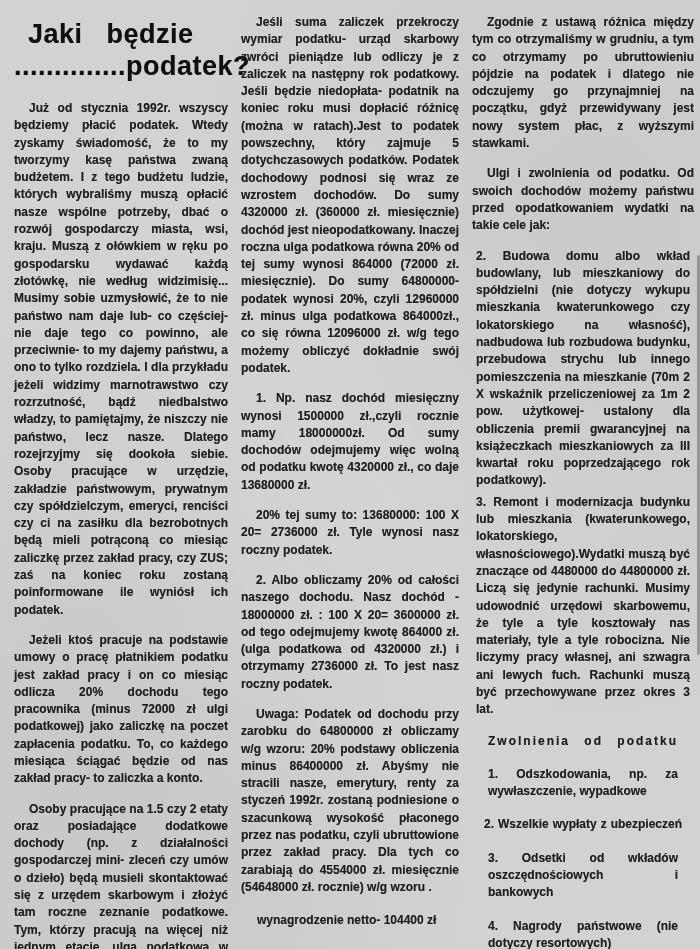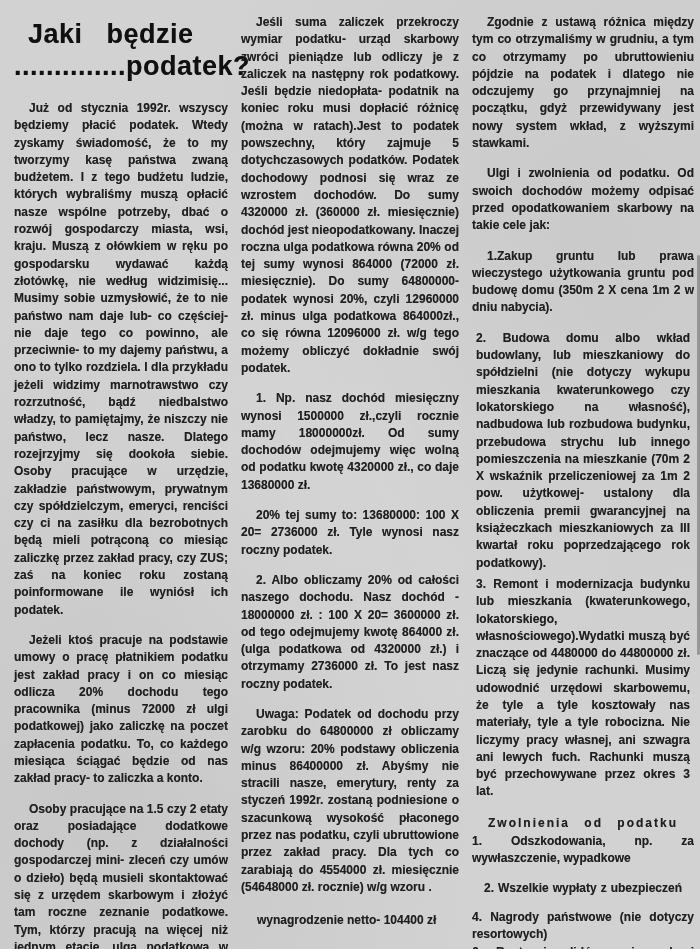--- a/index.html
+++ b/index.html
@@ -26,21 +26,21 @@
   .title .t1{padding-left:14px;word-spacing:16px;white-space:nowrap;}
   .title .t2{white-space:nowrap;}
   
   .blk{margin:0;font-weight:bold;}
   .p  {text-align:justify;text-indent:15px;margin:0 0 13px;}
   .pn {text-align:justify;margin:4px;}
   .f  {margin:16px 0 13px 16px;}
   .h  {font-weight:bold;letter-spacing:2px;text-align:justify;
        -moz-text-align-last:justify;text-align-last:justify;
        margin:14px 16px 1px;}
-  .li {text-align:justify;margin:0;}
+  .li {text-align:justify;margin:16px;}
   .lis{text-align:justify;-moz-text-align-last:justify;text-align-last:justify;margin:12px;}
 </style>
 </head>
 <body>
 
 <div class="page">
   <div class="film-edge"></div>
   <div class="cols">
     <div class="col col1">
       <div class="title">
@@ -60,27 +60,27 @@
           <div class="blk p">20% tej sumy to: 13680000: 100 X 20= 2736000 zł. Tyle wynosi nasz roczny podatek.</div>
           <div class="blk p">2. Albo obliczamy 20% od całości naszego dochodu. Nasz dochód - 18000000 zł. : 100 X 20= 3600000 zł. od tego odejmujemy kwotę 864000 zł. (ulga podatkowa od 4320000 zł.) i otrzymamy 2736000 zł. To jest nasz roczny podatek.</div>
           <div class="blk p">Uwaga: Podatek od dochodu przy zarobku do 64800000 zł obliczamy w/g wzoru: 20% podstawy obliczenia minus 86400000 zł. Abyśmy nie stracili nasze, emerytury, renty za styczeń 1992r. zostaną podniesione o szacunkową wysokość płaconego przez nas podatku, czyli ubruttowione przez zakład pracy. Dla tych co zarabiają do 4554000 zł. miesięcznie (54648000 zł. rocznie) w/g wzoru .</div>
           <div class="blk f">wynagrodzenie netto- 104400 zł</div>
           <div class="blk f">0,8</div>
           <div class="blk p">Jeżeli więc zarabialiśmy w grudniu 1500000 zł. miesięcznie, to po "ubruttowieniu" naszej pensji wynosić ona będzie:</div>
         </div>
     </div>
     <div class="col col3">
       <div>
-          <div class="blk p">Zgodnie z ustawą różnica między tym co otrzymaliśmy w grudniu, a tym co otrzymamy po ubruttowieniu pójdzie na podatek i dlatego nie odczujemy go przynajmniej na początku, gdyż przewidywany jest nowy system wkład, z wyższymi stawkami.</div>
-          <div class="blk p">Ulgi i zwolnienia od podatku. Od swoich dochodów możemy odpisać przed opodatkowaniem skarbowy na takie cele jak:</div>
-          <div class="blk p">1.Zakup gruntu lub prawa wieczystego użytkowania gruntu pod budowę domu (350m 2 X cena 1m 2 w dniu nabycia).</div>
+          <div class="blk p">Zgodnie z ustawą różnica między tym co otrzymaliśmy w grudniu, a tym co otrzymamy po ubruttowieniu pójdzie na podatek i dlatego nie odczujemy go przynajmniej na początku, gdyż przewidywany jest nowy system płac, z wyższymi stawkami.</div>
+          <div class="blk p">Ulgi i zwolnienia od podatku. Od swoich dochodów możemy państwu przed opodatkowaniem wydatki na takie cele jak:</div>
           <div class="blk pn">2. Budowa domu albo wkład budowlany, lub mieszkaniowy do spółdzielni (nie dotyczy wykupu mieszkania kwaterunkowego czy lokatorskiego na własność), nadbudowa lub rozbudowa budynku, przebudowa strychu lub innego pomieszczenia na mieszkanie (70m 2 X wskaźnik przeliczeniowej za 1m 2 pow. użytkowej- ustalony dla obliczenia premii gwarancyjnej na książeczkach mieszkaniowych za III kwartał roku poprzedzającego rok podatkowy).</div>
           <div class="blk pn">3. Remont i modernizacja budynku lub mieszkania (kwaterunkowego, lokatorskiego, własnościowego).Wydatki muszą być znaczące od 4480000 do 44800000 zł. Liczą się jedynie rachunki. Musimy udowodnić urzędowi skarbowemu, że tyle a tyle kosztowały nas materiały, tyle a tyle robocizna. Nie liczymy pracy własnej, ani szwagra ani lewych fuch. Rachunki muszą być przechowywane przez okres 3 lat.</div>
           <div class="blk h">Zwolnienia od podatku</div>
           <div class="blk li">1. Odszkodowania, np. za wywłaszczenie, wypadkowe</div>
           <div class="blk lis">2. Wszelkie wypłaty z ubezpieczeń</div>
+          <div class="blk li">3. Odsetki od wkładów oszczędnościowych i bankowych</div>
           <div class="blk li">4. Nagrody państwowe (nie dotyczy resortowych)</div>
           <div class="blk li">6. Renty inwalidów wojennych i wojskowych</div>
           <div class="blk lis">3. Zasiłki porodowe, rodzinne, pielęgnacyjne, wychowawcze, pogrzebowe</div>
         </div>
     </div>
   </div>
 </div>
 
 </body></html>

